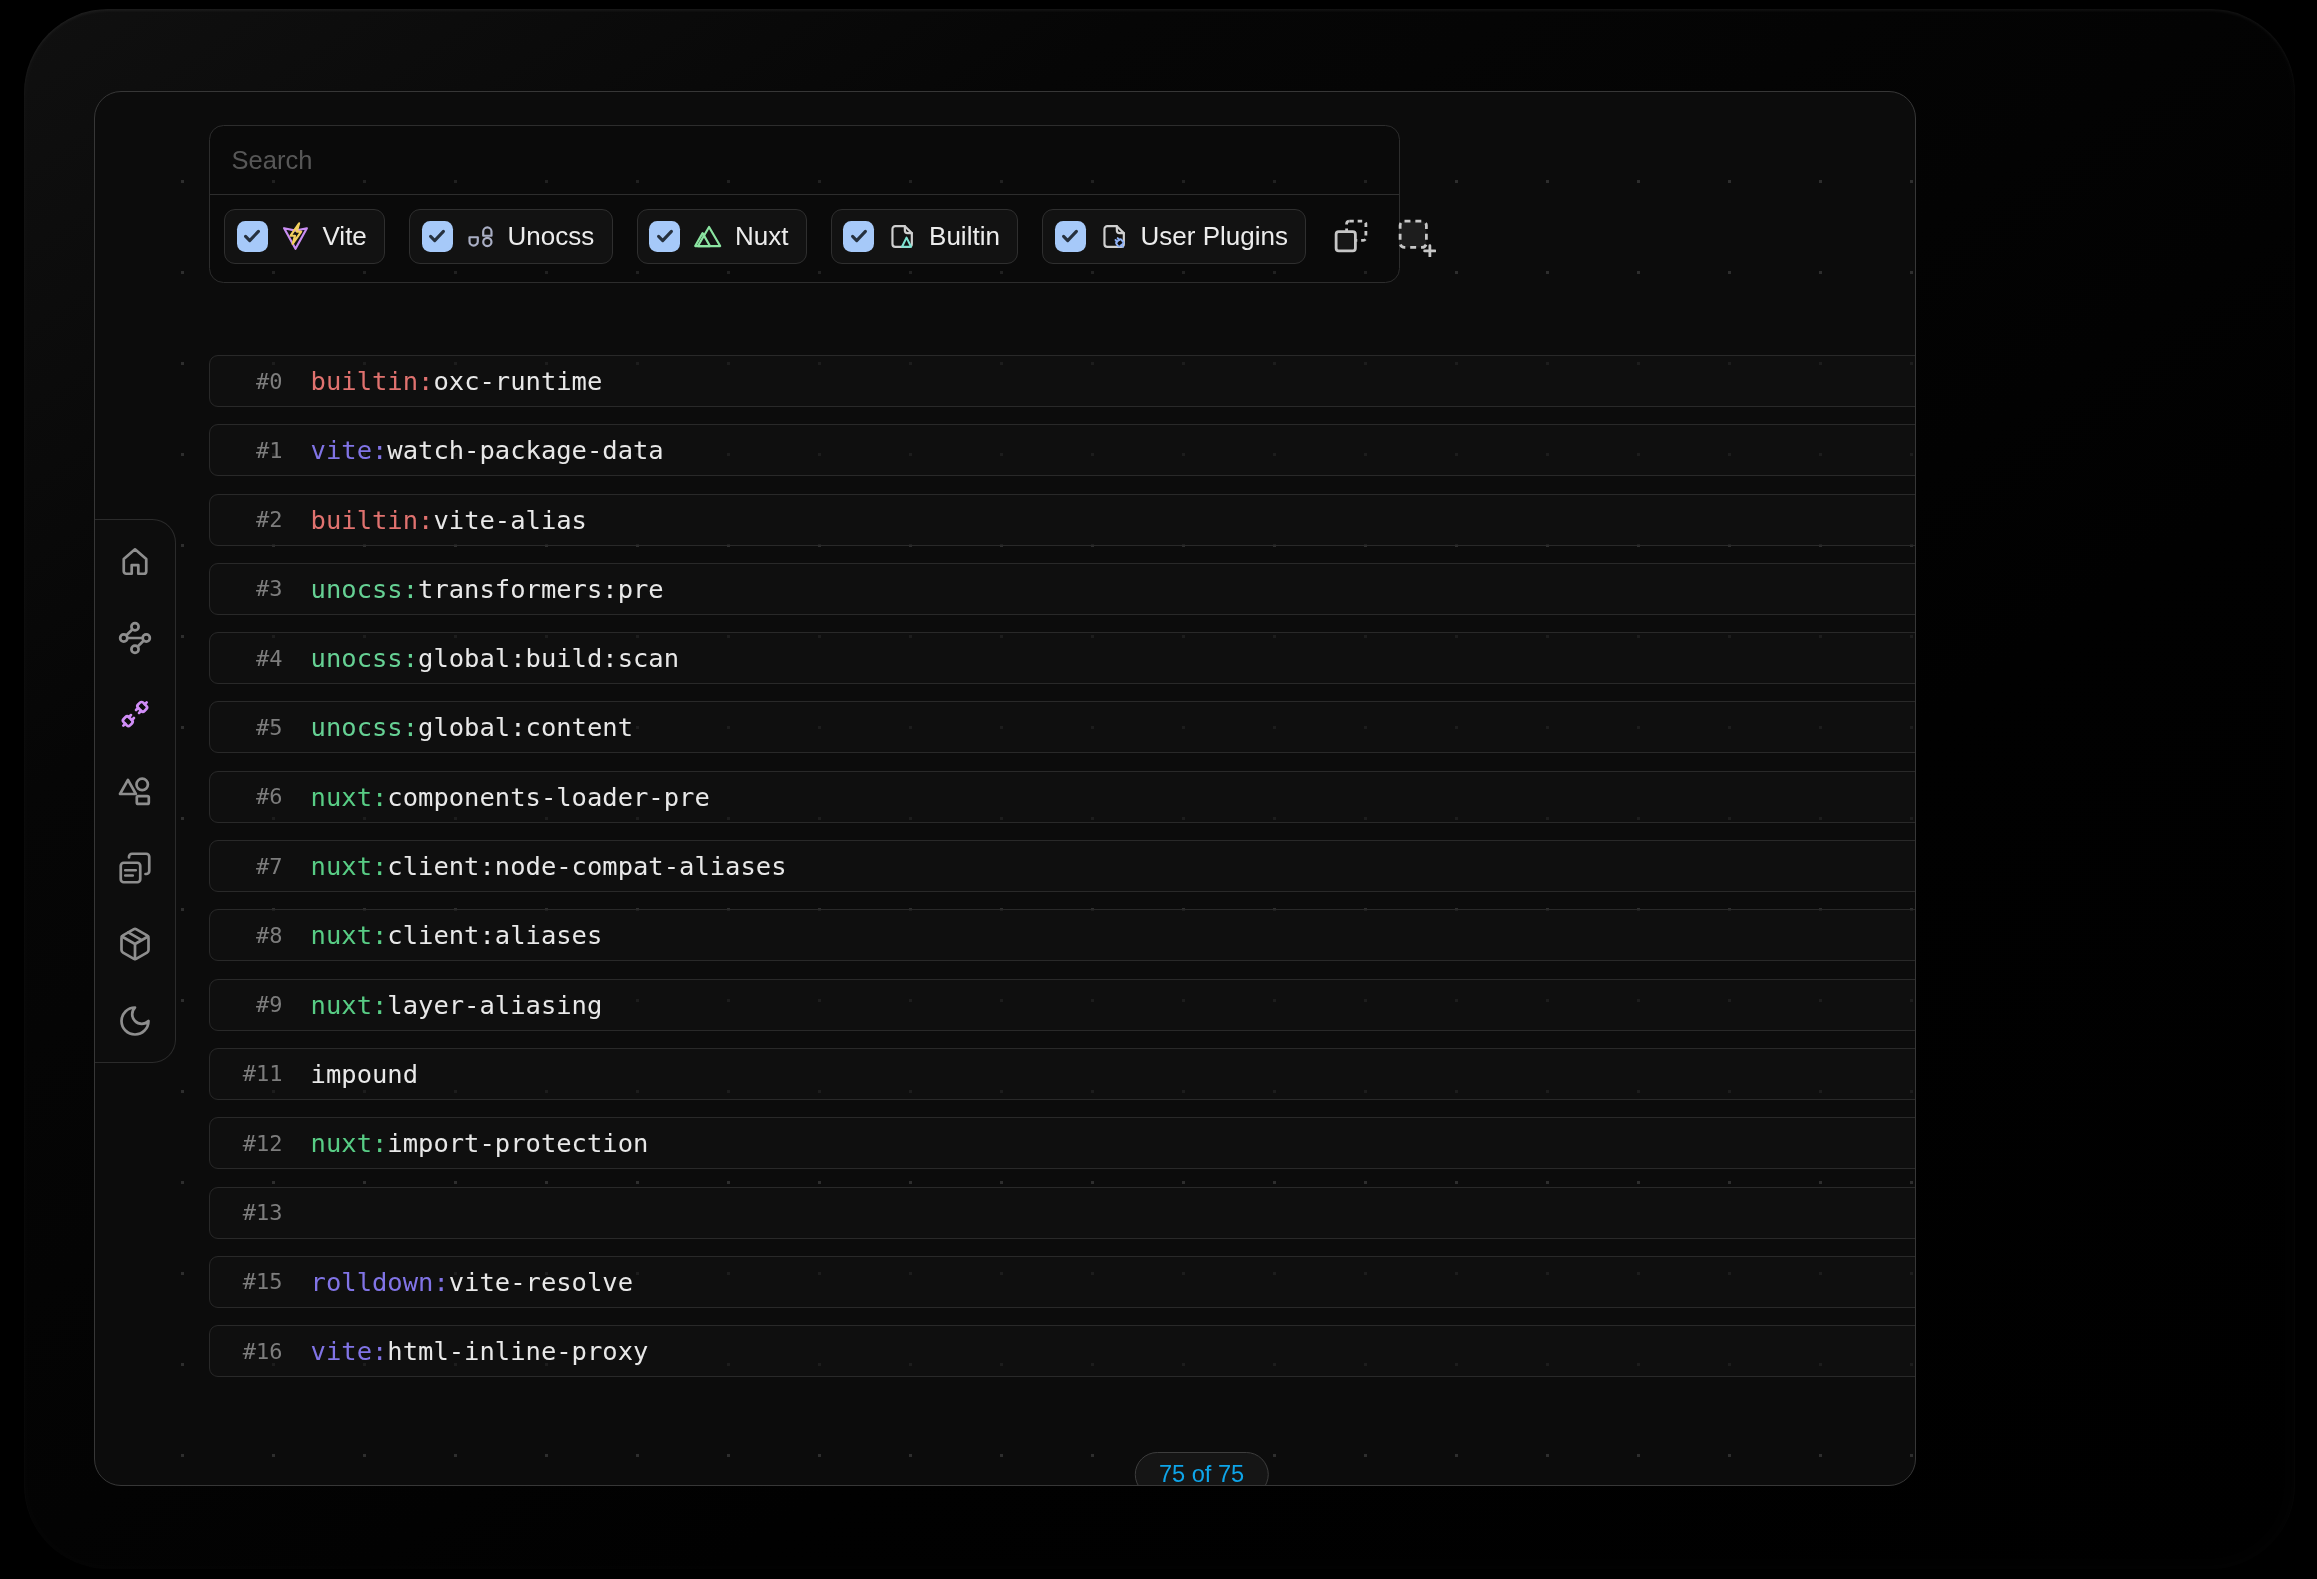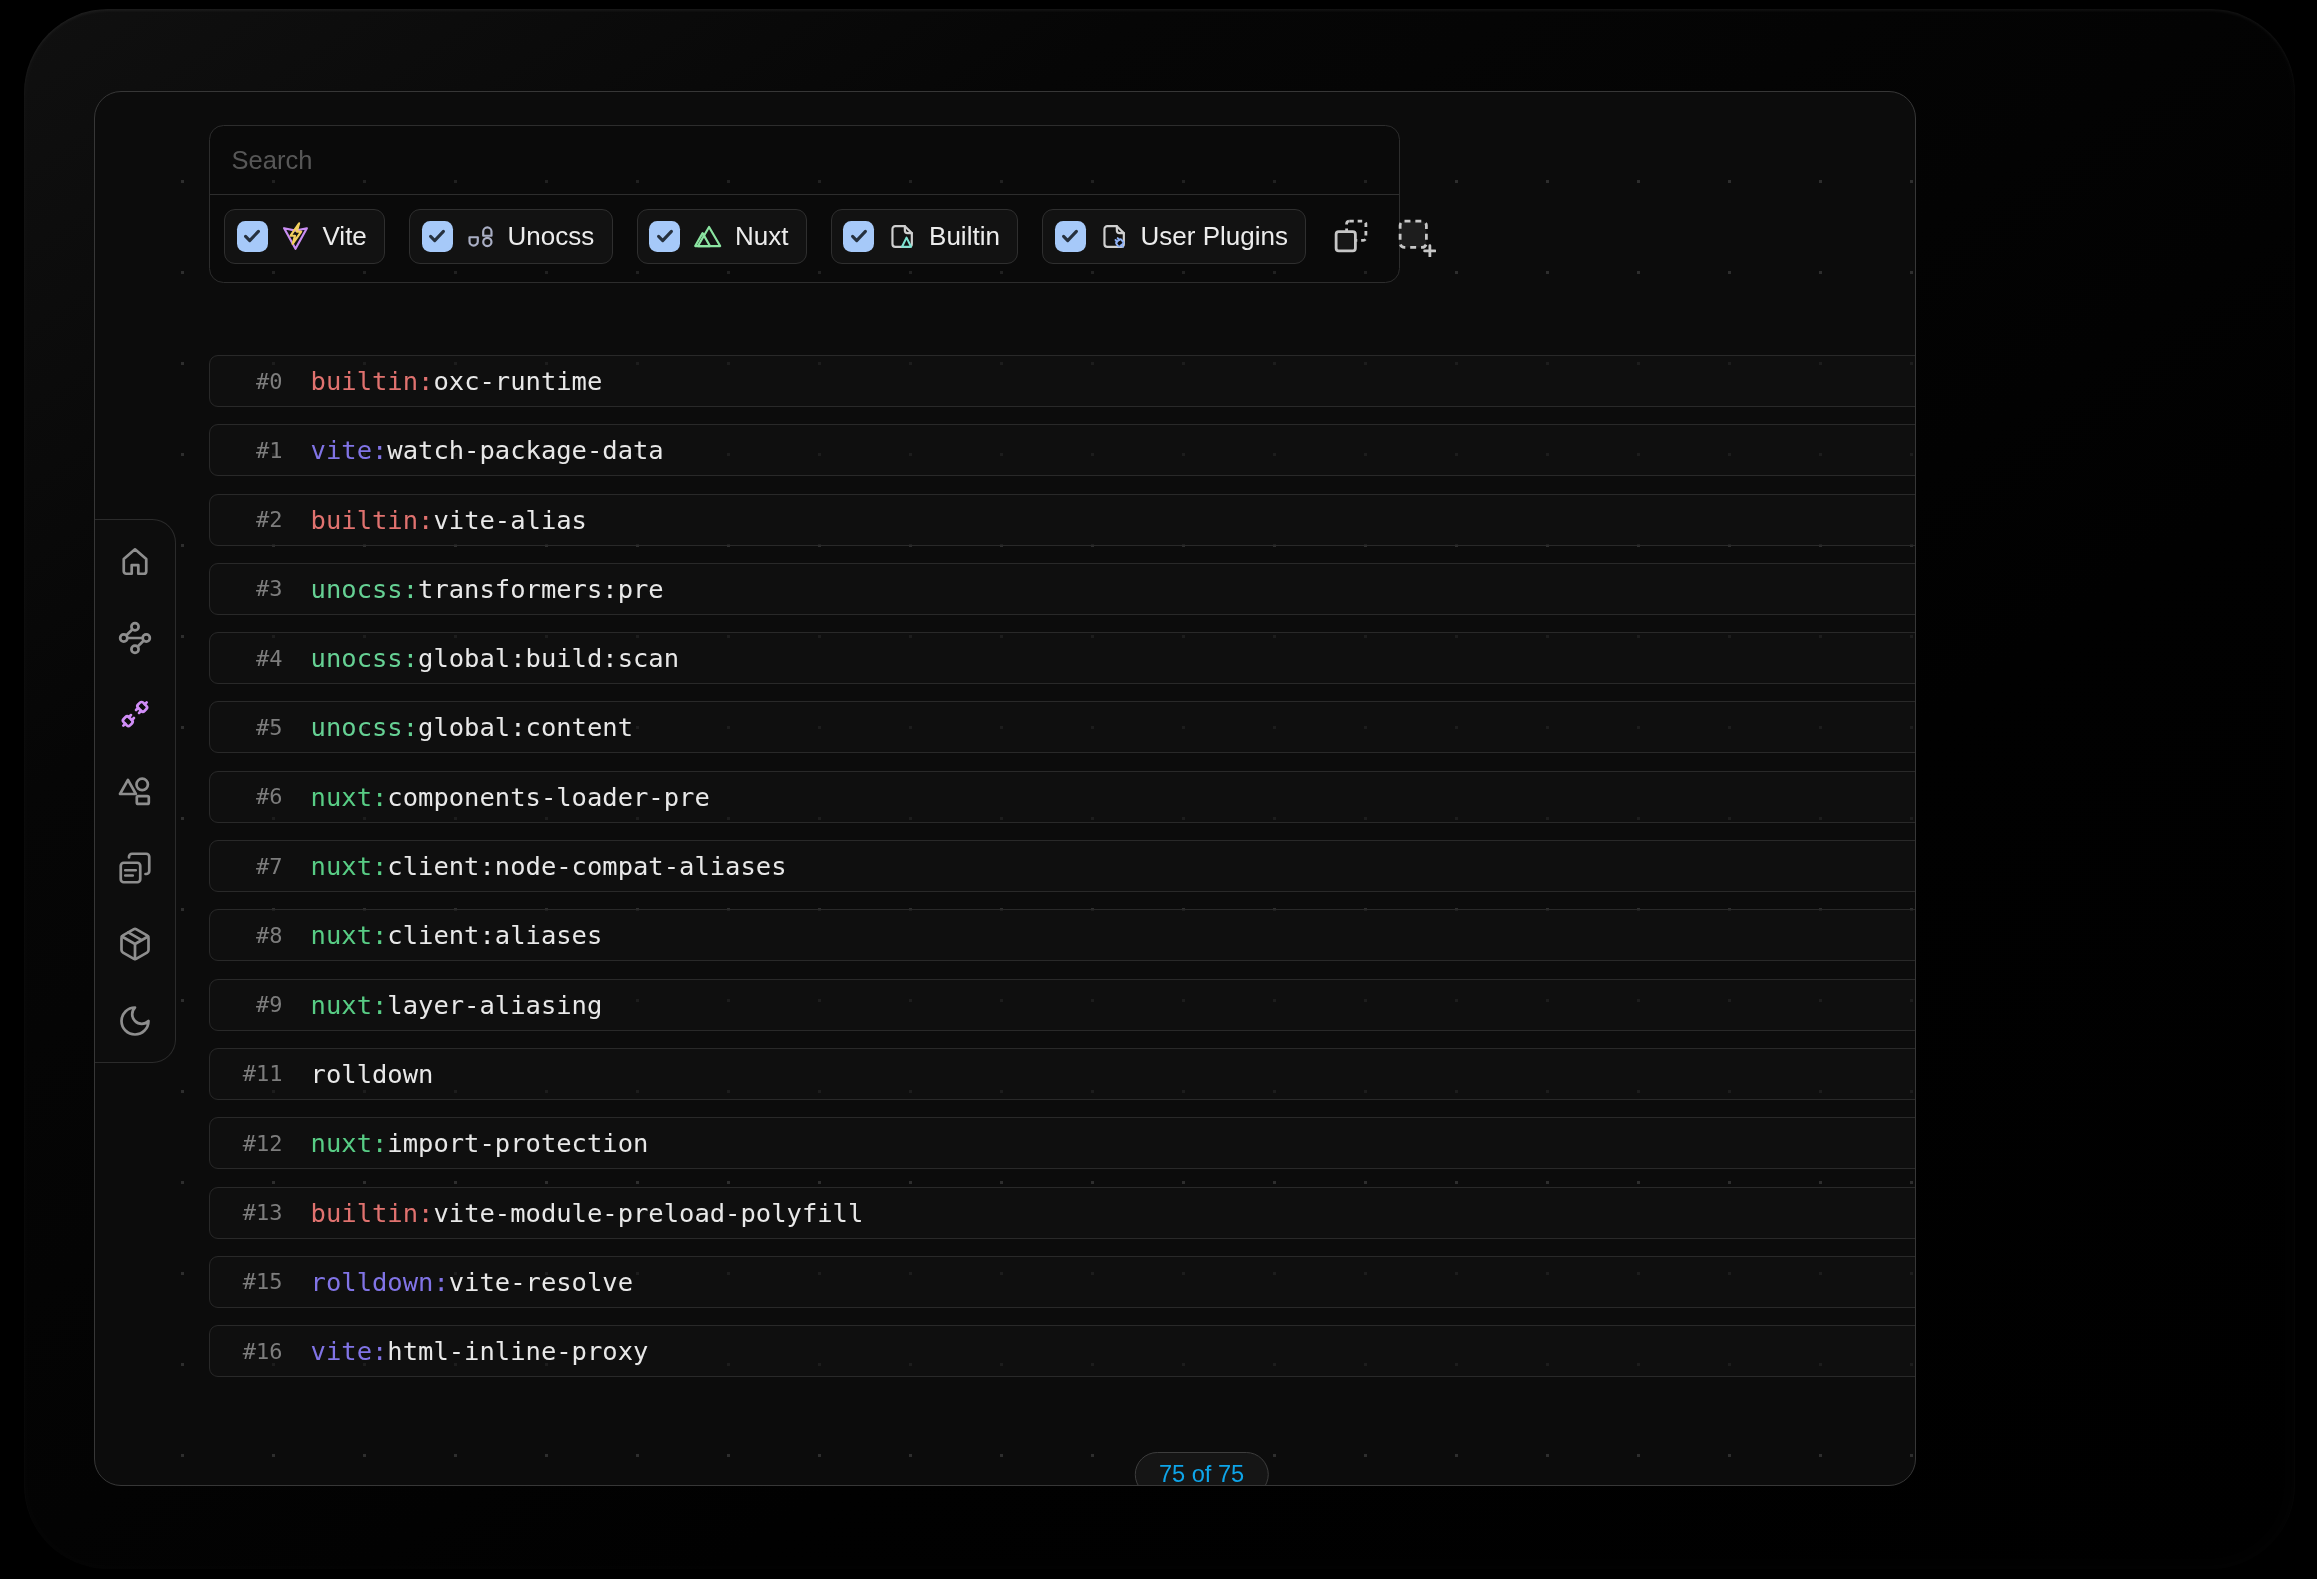--- a/index.html
+++ b/index.html
@@ -252,29 +252,28 @@
       <div class="row">
           <span class="num">#8</span>
           <span class="pname"><span style="color: rgb(88, 205, 133);">nuxt:</span><span>client:aliases</span></span>
         </div>
       <div class="row">
           <span class="num">#9</span>
           <span class="pname"><span style="color: rgb(88, 205, 133);">nuxt:</span><span>layer-aliasing</span></span>
         </div>
       <div class="row">
           <span class="num">#11</span>
-          <span class="pname"><span style="color: rgb(232, 232, 232);"></span><span>rolldown</span></span>
+          <span class="pname"><span style="color: rgb(232, 232, 232);"></span><span>impound</span></span>
         </div>
       <div class="row">
           <span class="num">#12</span>
           <span class="pname"><span style="color: rgb(88, 205, 133);">nuxt:</span><span>import-protection</span></span>
         </div>
       <div class="row">
           <span class="num">#13</span>
-          <span class="pname"><span style="color: rgb(224, 114, 111);">builtin:</span><span>vite-module-preload-polyfill</span></span>
         </div>
       <div class="row">
           <span class="num">#15</span>
           <span class="pname"><span style="color: rgb(129, 116, 230);">rolldown:</span><span>vite-resolve</span></span>
         </div>
       <div class="row">
           <span class="num">#16</span>
           <span class="pname"><span style="color: rgb(129, 116, 230);">vite:</span><span>html-inline-proxy</span></span>
         </div>
     </div>

